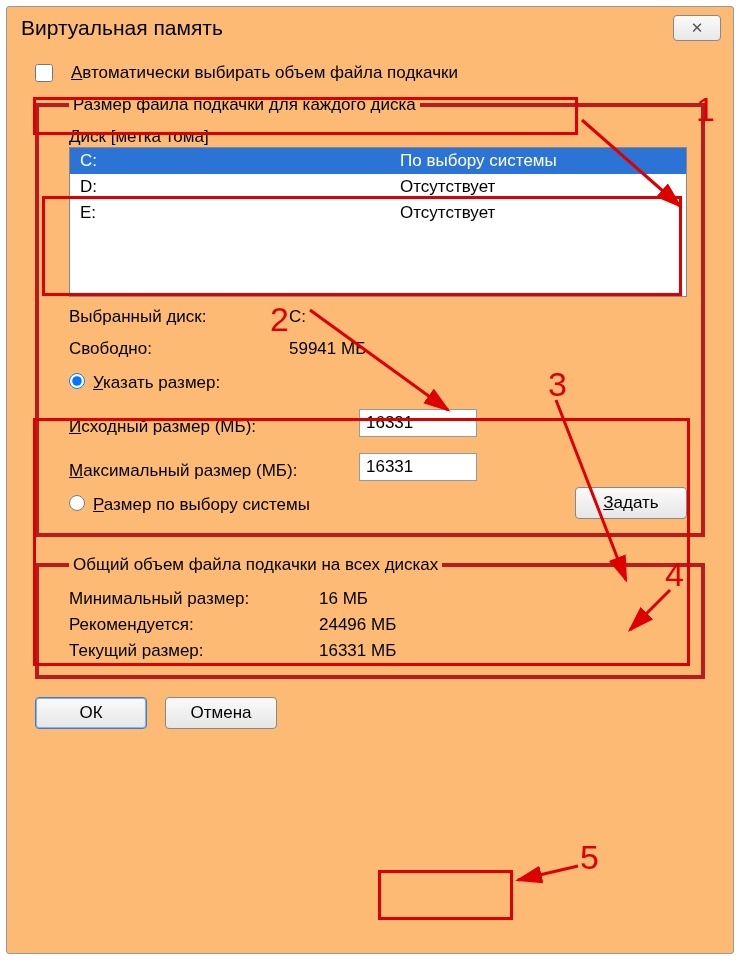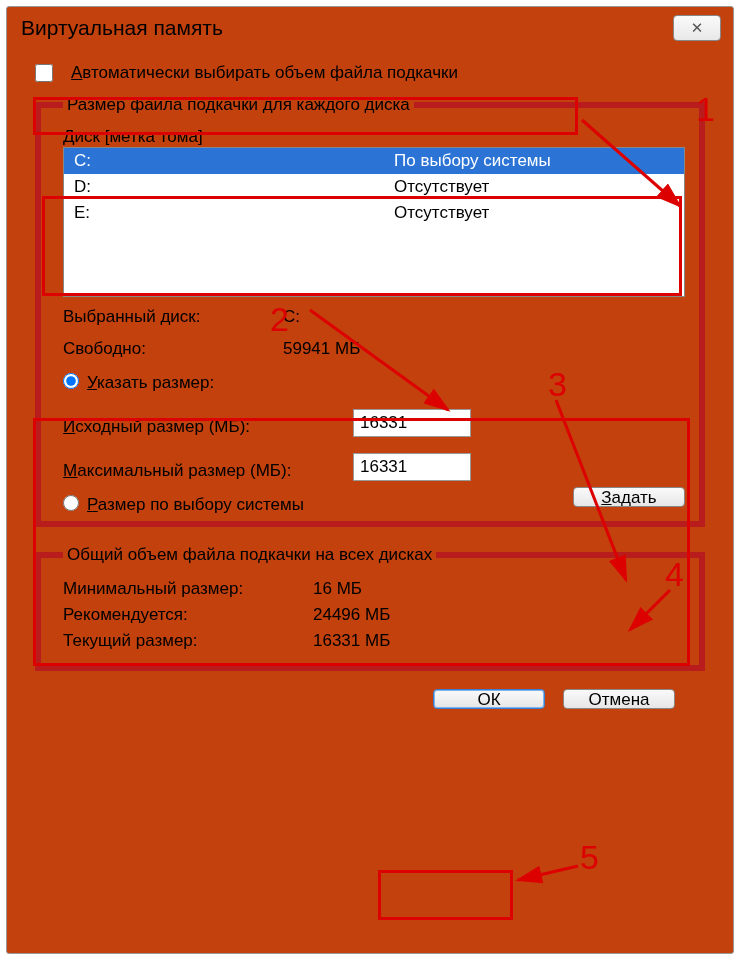--- a/index.html
+++ b/index.html
@@ -10,21 +10,21 @@
   width: 740px;
   height: 960px;
   position: relative;
   overflow: hidden;
 }
 .window {
   position: absolute;
   top: 6px; left: 6px; right: 6px; bottom: 6px;
   border: 1px solid #999;
   border-radius: 3px;
-  background: #c2410c;
+  background: #fdba74;
 }
 .titlebar {
   display: flex;
   align-items: center;
   justify-content: space-between;
   padding: 8px 12px 0 14px;
   font-size: 21px;
 }
 .close-btn {
   width: 48px; height: 26px;
@@ -38,23 +38,23 @@
 .content {
   padding: 22px 28px 14px 28px;
 }
 .auto-row {
   display: flex; align-items: center; gap: 18px;
 }
 .auto-row input[type=checkbox] {
   width: 18px; height: 18px;
 }
 fieldset.group {
-  border: 6px solid #b91c1c;
+  border: 4px solid #b91c1c;
   margin-top: 12px;
-  padding: 8px 14px 14px 22px;
+  padding: 8px 14px 14px 30px;
 }
 fieldset.group > legend {
   padding: 0 4px;
   font-size: 17px;
 }
 .disk-header {
   display: flex; margin-top: 4px; gap: 41px;
 }
 .disk-header .col1 { flex: 0 0 320px; }
 .disk-list {
@@ -72,29 +72,29 @@
 .radio-row { display: flex; gap: 8px; margin-top: 6px; }
 .radio-row input[type=radio] { width: 16px; height: 16px; }
 .size-row { display: flex; align-items: flex-end; margin-top: 16px; }
 .size-row .lbl { flex: 0 0 290px; }
 .size-row input[type=text] {
   width: 118px; height: 28px; padding: 2px 6px;
   border: 1px solid #999; background: #fff; font-size: 17px;
 }
 .set-row { display:flex; justify-content:flex-end; margin-top:-28px; }
 .btn {
-  min-width: 112px; height: 20px;
+  min-width: 112px; height: 32px;
   border: 1px solid #888; border-radius: 4px;
   background: linear-gradient(#fafafa,#e6e6e6);
   font-size: 17px;
   padding: 0 16px;
 }
 .total-row { display:flex; margin-top:6px; }
 .total-row .lbl { flex: 0 0 250px; }
-.dialog-buttons { display:flex; gap:18px; justify-content:flex-end; padding: 18px 30px 0 0; }
+.dialog-buttons { display:flex; gap:18px; padding: 18px 30px 0 0; }
 .dialog-buttons .btn.default { border: 1px solid #3d7ecc; box-shadow: 0 0 0 1px #7fb5ee inset; }
 .u { text-decoration: underline; }
 
 
 .anno {
   position:absolute; top:0; left:0;
   width:740px; height:960px;
   pointer-events:none;
 }
 .box { position:absolute; border:3px solid #d00; }

